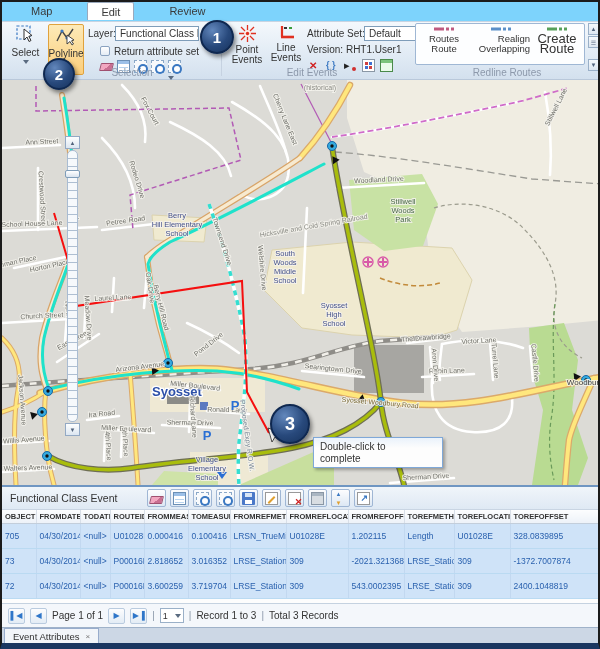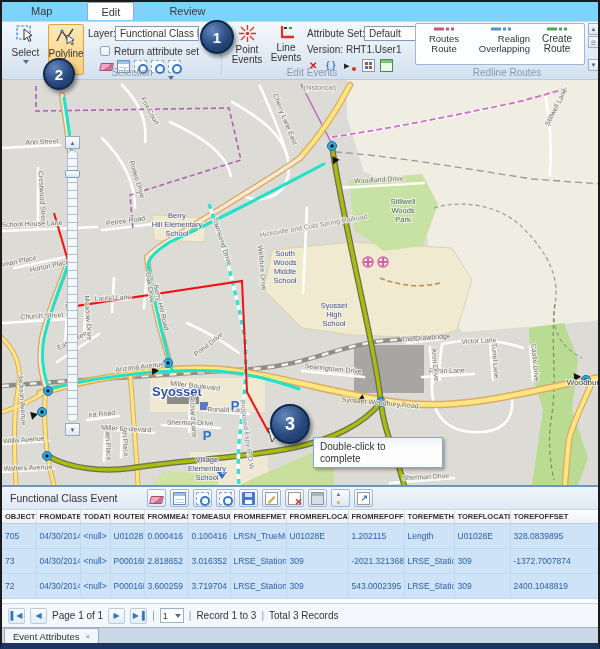--- a/index.html
+++ b/index.html
@@ -188,21 +188,21 @@
           <rect x="17" y="1.5" width="3" height="3" fill="#5b8fc9"></rect>
         </svg>
       <span class="lbl" style="font-size:9.5px;text-align:right;">Realign Overlapping</span>
     </div>
     <div class="rb" style="left:530px;top:4px;width:50px;height:38px;">
       <svg width="20" height="6" viewBox="0 0 20 6">
           <rect y="1.5" width="10" height="3" fill="#57a05a"></rect>
           <rect x="12" y="1.5" width="3" height="3" fill="#57a05a"></rect>
           <rect x="17" y="1.5" width="3" height="3" fill="#57a05a"></rect>
         </svg>
-      <span class="lbl" style="font-size:10px;">Create Route</span>
+      <span class="lbl" style="font-size:13px;">Create Route</span>
     </div>
     <div class="gl" style="left:455px;top:45px;width:100px;">Redline Routes</div>
     <div class="sb" style="left:586px;top:1px;">▲</div>
     <div class="sb" style="left:586px;top:14px;">☰</div>
     <div class="sb" style="left:586px;top:37px;">▼</div>
   </div>
 
   <div class="callout" style="left:198px;top:18px;width:34px;height:34px;font-size:15px;">
       <span>1</span>
     </div>

